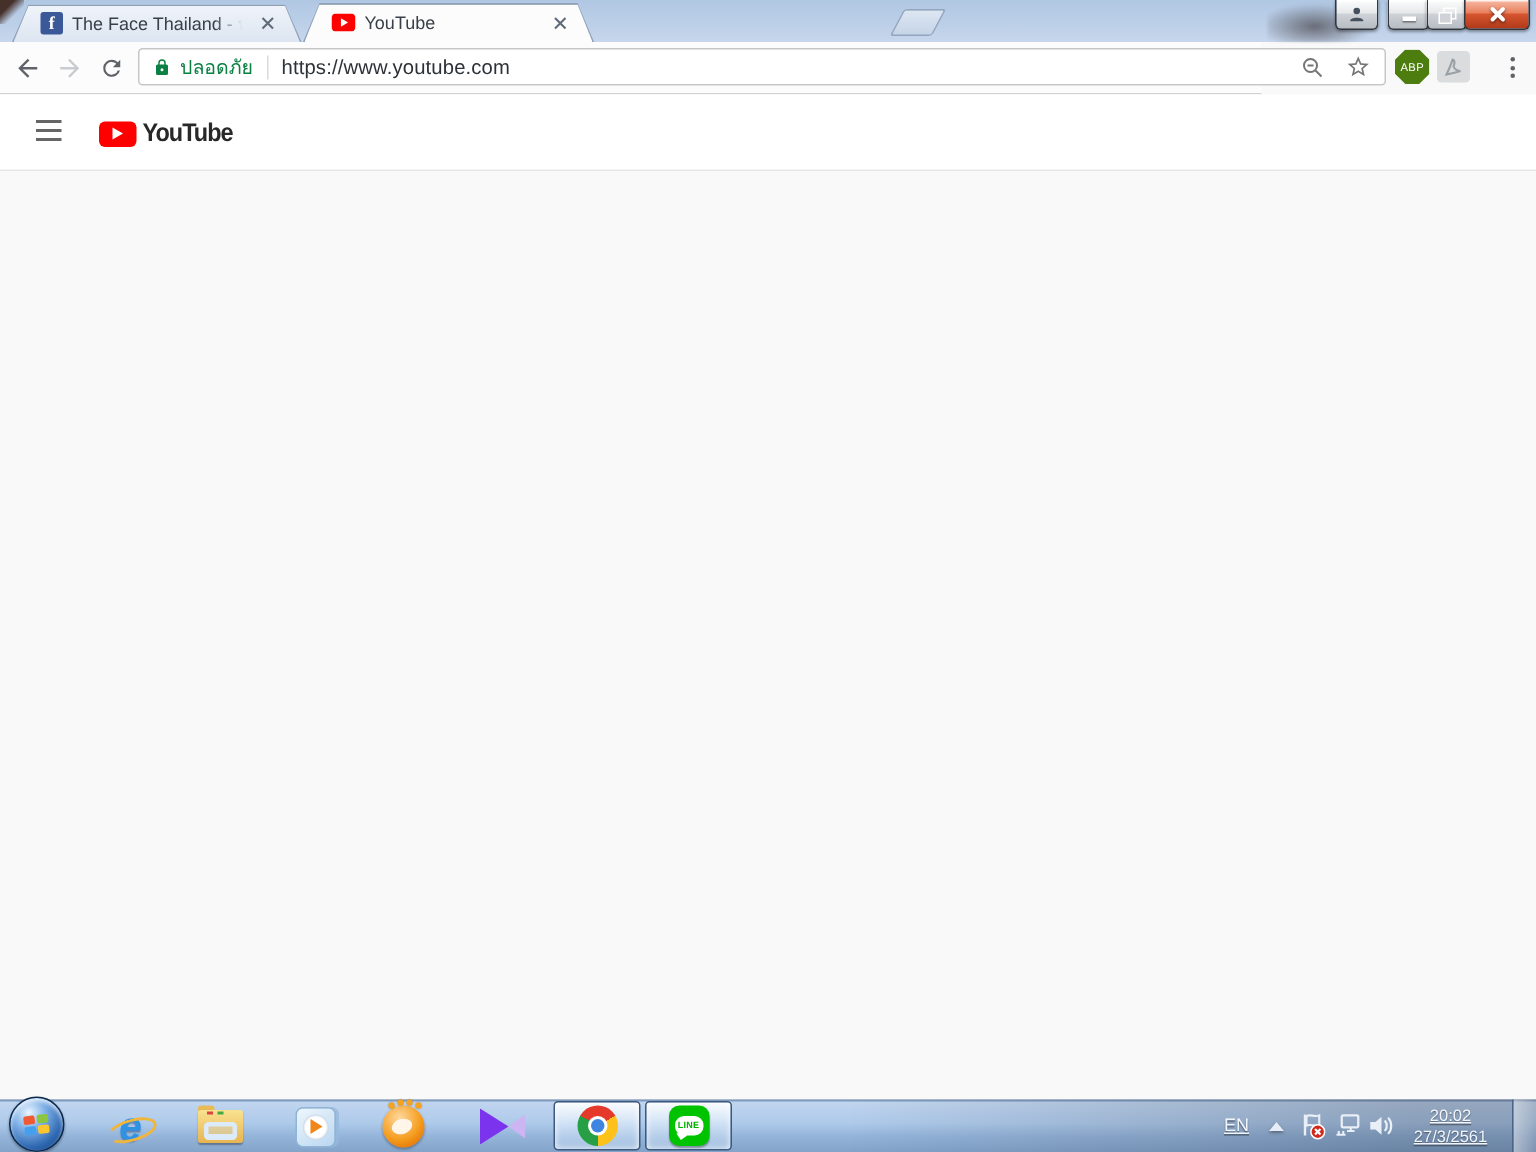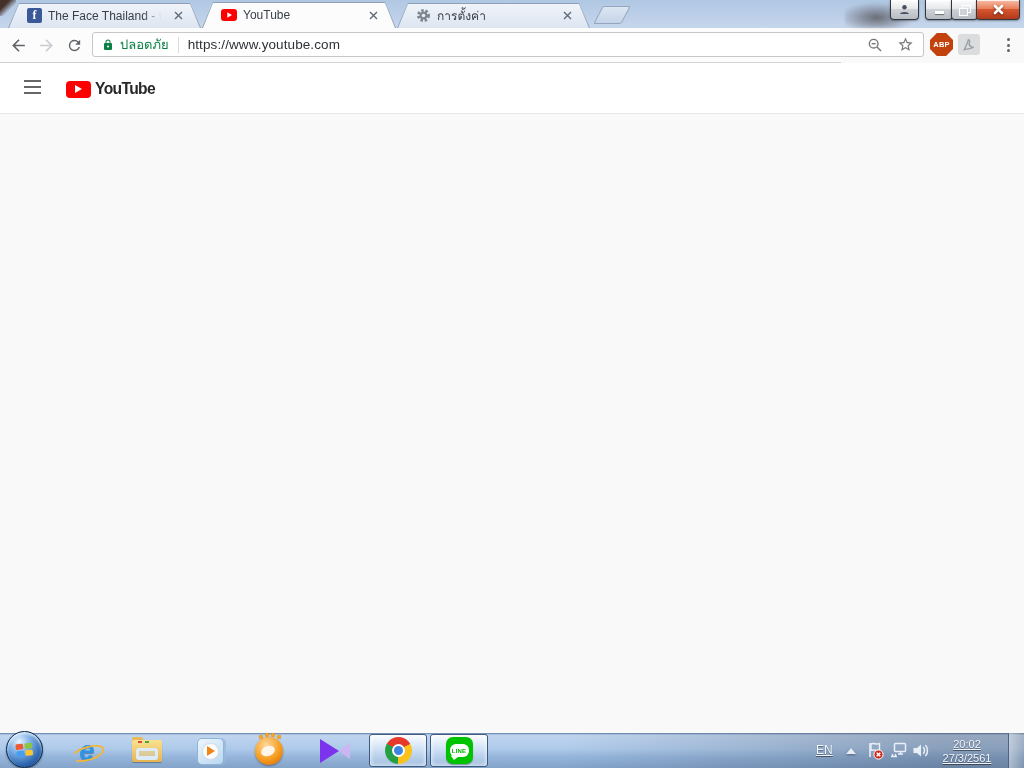--- a/index.html
+++ b/index.html
@@ -62,22 +62,22 @@
   .omnibox{position:absolute;left:92px;top:4px;width:832px;height:25px;background:#fff;
            border:1px solid #c7c7c7;border-radius:3px;display:flex;align-items:center;
            padding:0 9px;box-sizing:border-box;}
   .chip{display:flex;align-items:center;gap:6px;}
   .sec-label{font-size:13px;color:#0b8043;}
   .omni-sep{width:1px;height:16px;background:#dadada;margin:0 9px;}
   .url{font-size:13.5px;color:#2d3237;letter-spacing:.1px;}
   .omni-spacer{flex:1;}
   .omni-ic{display:flex;align-items:center;margin-left:14px;}
   .ext{position:absolute;display:flex;align-items:center;justify-content:center;}
-  .abp{left:930px;top:5px;width:23px;height:23px;background:#c2410c;color:#fff;
-       font-size:7.5px;font-weight:bold;letter-spacing:.2px;
+  .abp{left:930px;top:5px;width:23px;height:23px;background:#4d7c0f;color:#fff;
+       font-size:7.5px;font-weight:normal;letter-spacing:.2px;
        clip-path:polygon(30% 0,70% 0,100% 30%,100% 70%,70% 100%,30% 100%,0 70%,0 30%);}
   .adobe{left:958px;top:6px;width:22px;height:21px;background:#dadcdd;border-radius:3px;}
   .menu-dots{left:997px;top:4px;width:22px;height:26px;flex-direction:column;gap:2.5px;}
   .dot{width:3px;height:3px;border-radius:50%;background:#5f6368;}
 
   
   .page{position:absolute;left:0;top:63px;width:1024px;height:670px;background:#f9f9f9;}
   .yt-header{position:absolute;left:0;top:0;right:0;height:50px;background:#fff;
              border-bottom:1px solid #e7e7e7;}
   .hamburger{position:absolute;left:24px;top:17px;width:17px;height:14px;
@@ -199,39 +199,20 @@
         </span>
         <span class="tab-title">YouTube</span>
         <span class="tab-close">
           <svg width="9" height="9" viewBox="0 0 9 9">
             <path d="M1 1 L8 8 M8 1 L1 8" stroke="#5f6a78" stroke-width="1.4"></path>
             </svg>
         </span>
       </div>
     </div>
 
-    <div class="tab" style="left:397px;width:193px;">
-      <div class="tab-edge"></div>
-      <div class="tab-body"></div>
-      <div class="tab-content">
-        <span class="fav">
-          <svg width="15" height="15" viewBox="0 0 16 16">
-            <circle cx="8" cy="8" r="5.3" fill="none" stroke="#7f8790" stroke-width="3.2" stroke-dasharray="2.5 1.9"></circle>
-            <circle cx="8" cy="8" r="4.2" fill="#7f8790"></circle>
-            <circle cx="8" cy="8" r="1.9" fill="#e8edf4"></circle>
-            </svg>
-        </span>
-        <span class="tab-title">การตั้งค่า</span>
-        <span class="tab-close">
-          <svg width="9" height="9" viewBox="0 0 9 9">
-            <path d="M1 1 L8 8 M8 1 L1 8" stroke="#5f6a78" stroke-width="1.4"></path>
-            </svg>
-        </span>
-      </div>
-    </div>
 
     <div class="newtab"></div>
 
     <div class="wbtn" id="btn-profile">
       <svg width="11" height="11" viewBox="0 0 12 12">
         <circle cx="6" cy="3.6" r="2.4" fill="#46505c"></circle>
         <path d="M1.2 11 C1.2 7.8 10.8 7.8 10.8 11 Z" fill="#46505c"></path>
         </svg>
     </div>
     <div class="wbtn" id="btn-min">

